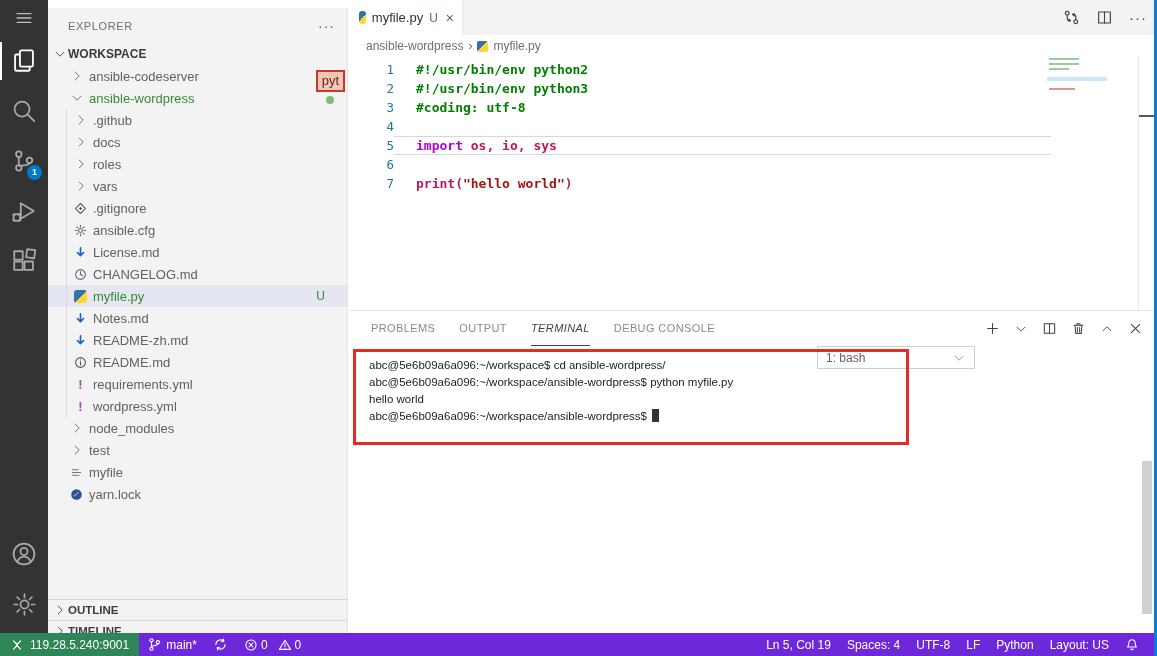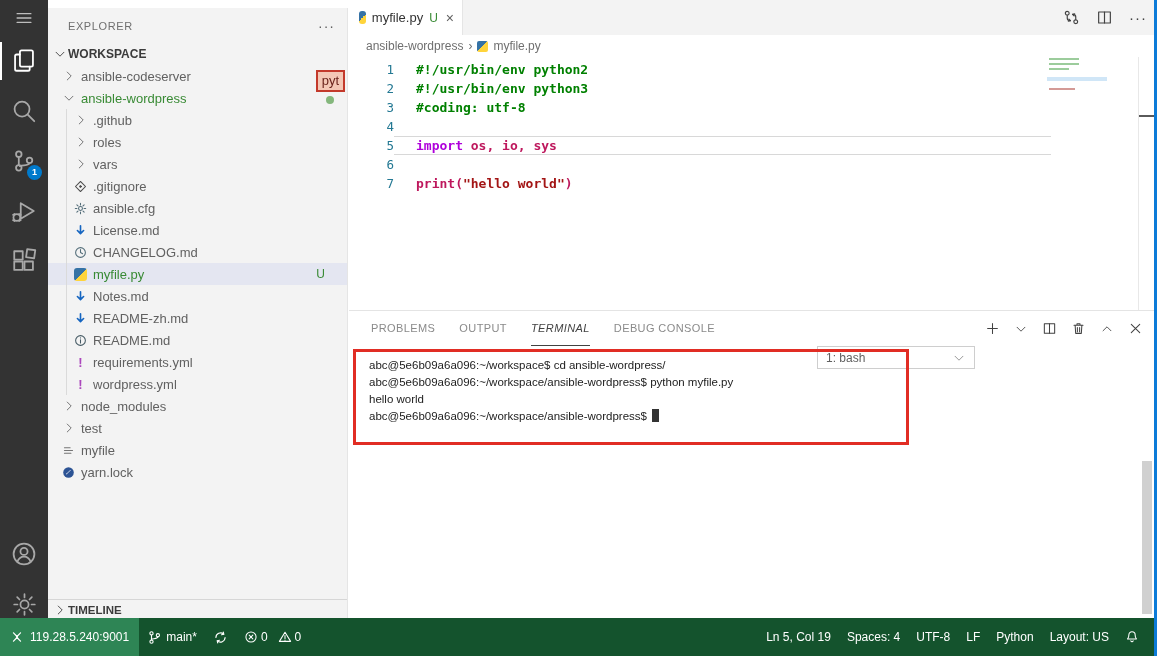--- a/index.html
+++ b/index.html
@@ -19,21 +19,21 @@
              background:#007acc; color:#fff; font-size:9px; line-height:15px; text-align:center; font-weight:bold;}
 
   
   .sidebar{ position:absolute; left:48px; top:8px; width:300px; height:633px; background:#f3f3f3; border-right:1px solid #e5e5e5;}
   .sb-header{ height:35px; display:flex; align-items:center; padding:0 12px 0 20px; font-size:11px; letter-spacing:.6px; color:#6f6f6f;}
   .sb-more{ margin-left:auto; color:#616161; font-size:14px; letter-spacing:1px; cursor:pointer;}
   .sb-section{ height:22px; display:flex; align-items:center; font-weight:bold; font-size:12px; color:#3b3b3b; padding-left:4px; cursor:pointer;}
   .sb-section .chev{ width:16px; display:flex; justify-content:center; color:#3b3b3b;}
   .tree{ position:relative; }
   .trow{ position:relative; height:22px; display:flex; align-items:center; color:#616161; cursor:pointer; white-space:nowrap;}
-  .trow.lvl1{ padding-left:12px;text-align:center; }
+  .trow.lvl1{ padding-left:20px;text-align:center; }
   .trow.lvl2{ padding-left:24px; }
   .trow.lvl2::before{ content:''; position:absolute; left:18px; top:0; bottom:0; border-left:1px solid #dadada;}
   .trow.selected{ background:#e4e6f1; }
   .trow .slot{ width:17px; min-width:17px; display:flex; align-items:center; justify-content:center; color:#646465;}
   .trow .lbl{ margin-left:4px; }
   .trow.git-green .lbl{ color:#388a34; }
   .trow .fbadge{ margin-left:auto; margin-right:22px; color:#388a34; font-size:12px;}
   .icon-python{ display:inline-block; width:13px; height:13px; border-radius:3px;
     background:linear-gradient(135deg,#3572A5 0 50%,#ffd43b 50% 100%); }
   .glyph-exclaim{ color:#ab47bc; font-weight:bold; font-size:13px; }
@@ -85,21 +85,21 @@
   .term-select .chev{ margin-left:auto; color:#8a8a8a; display:flex;}
   .panel-actions{ position:absolute; right:14px; top:0; height:35px; display:flex; align-items:center; gap:14px; color:#424242;}
   .panel-actions .ico{ cursor:pointer; display:flex; align-items:center;}
   .term-body{ position:absolute; left:20px; top:46px; font-family:Liberation Sans, sans-serif;
               font-size:11.5px; line-height:17px; color:#222222; white-space:pre;}
   .cursor-block{ display:inline-block; width:7px; height:13px; background:#333; vertical-align:-2px; margin-left:2px;}
   .annotation-box{ position:absolute; left:4px; top:38px; width:556px; height:96px; border:3px solid #e12d24; pointer-events:none;}
   .term-scrollbar{ position:absolute; right:5px; top:150px; width:10px; height:153px; background:rgba(110,110,110,.32); cursor:pointer;}
 
   
-  .statusbar{ position:absolute; left:0; right:0; bottom:0; height:38px; background:#14532d; color:#fff; display:flex; align-items:center; font-size:12px; z-index:7;}
+  .statusbar{ position:absolute; left:0; right:0; bottom:0; height:23px; background:#6d28d9; color:#fff; display:flex; align-items:center; font-size:12px; z-index:7;}
   .sb-left{ display:flex; align-items:center; height:100%;}
   .sb-right{ margin-left:auto; display:flex; align-items:center; height:100%; padding-right:10px;}
   .st-item{ display:flex; align-items:center; gap:4px; padding:0 8px; height:100%; cursor:pointer; white-space:nowrap;}
   .st-item.remote{ background:#2e8555; padding:0 10px; gap:6px;}
   .st-group{ display:flex; align-items:center; gap:3px; padding:0 8px; height:100%; cursor:pointer;}
   .right-border{ position:absolute; right:0; top:0; width:3px; height:656px; background:#0c7bd8; z-index:9;}
   svg{ display:block; }
 </style>
 </head>
 <body>
@@ -204,20 +204,28 @@
             </svg>
           </span>
           <span class="lbl">.github</span>
         </div>
         <div class="trow lvl2">
           <span class="slot">
             <svg width="14" height="14" viewBox="0 0 16 16" fill="none" stroke="currentColor" stroke-width="1" stroke-linecap="round" stroke-linejoin="round">
               <path d="M6 3.5l4.5 4.5L6 12.5"></path>
             </svg>
           </span>
+          <span class="lbl">docs</span>
+        </div>
+        <div class="trow lvl2">
+          <span class="slot">
+            <svg width="14" height="14" viewBox="0 0 16 16" fill="none" stroke="currentColor" stroke-width="1" stroke-linecap="round" stroke-linejoin="round">
+              <path d="M6 3.5l4.5 4.5L6 12.5"></path>
+            </svg>
+          </span>
           <span class="lbl">roles</span>
         </div>
         <div class="trow lvl2">
           <span class="slot">
             <svg width="14" height="14" viewBox="0 0 16 16" fill="none" stroke="currentColor" stroke-width="1" stroke-linecap="round" stroke-linejoin="round">
               <path d="M6 3.5l4.5 4.5L6 12.5"></path>
             </svg>
           </span>
           <span class="lbl">vars</span>
         </div>
@@ -336,29 +344,29 @@
       </div>
     <div class="pyt-badge">pyt</div>
     <div class="pyt-dot"></div>
     <div class="sb-bottom" id="sb-bottom">
         <div class="sb-brow">
           <span class="chev">
             <svg width="14" height="14" viewBox="0 0 16 16" fill="none" stroke="currentColor" stroke-width="1" stroke-linecap="round" stroke-linejoin="round">
               <path d="M6 3.5l4.5 4.5L6 12.5"></path>
             </svg>
           </span>
-          <span>TIMELINE</span>
+          <span>OUTLINE</span>
         </div>
         <div class="sb-brow">
           <span class="chev">
             <svg width="14" height="14" viewBox="0 0 16 16" fill="none" stroke="currentColor" stroke-width="1" stroke-linecap="round" stroke-linejoin="round">
               <path d="M6 3.5l4.5 4.5L6 12.5"></path>
             </svg>
           </span>
-          <span>OUTLINE</span>
+          <span>TIMELINE</span>
         </div>
       </div>
   </div>
 
   <div class="main">
 
     <div class="tabbar">
       <div class="tab">
         <span class="icon-python"></span>
         <span class="ttl">myfile.py</span>

